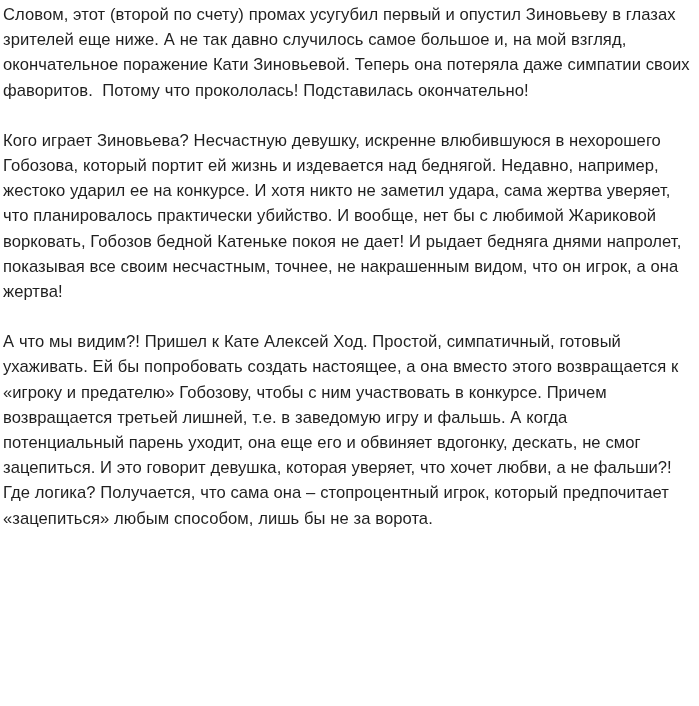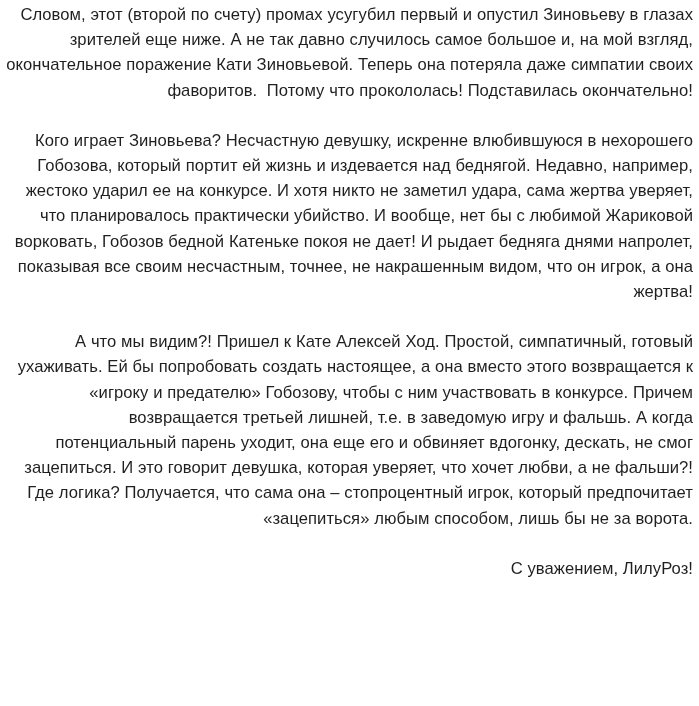--- a/index.html
+++ b/index.html
@@ -19,31 +19,30 @@
     width: 699px;
     height: 706px;
     background: #ffffff;
     padding: 2px 6px 0 3px;
   }
   .para {
     margin: 0 0 25px 0;
     font-size: 16.6px;
     line-height: 25.2px;
     color: #1f1f1f;
-    text-align: right;
+    text-align: left;
     letter-spacing: 0.05px;
     word-spacing: 0.1px;
     white-space: pre-wrap;
     -webkit-font-smoothing: antialiased;
   }
   .para:last-child {
     margin-bottom: 0;
   }
 </style>
 </head>
 <body>
 
 <div class="article">
   <p class="para">Словом, этот (второй по счету) промах усугубил первый и опустил Зиновьеву в глазах зрителей еще ниже. А не так давно случилось самое большое и, на мой взгляд, окончательное поражение Кати Зиновьевой. Теперь она потеряла даже симпатии своих фаворитов.  Потому что прокололась! Подставилась окончательно!</p>
   <p class="para">Кого играет Зиновьева? Несчастную девушку, искренне влюбившуюся в нехорошего Гобозова, который портит ей жизнь и издевается над беднягой. Недавно, например, жестоко ударил ее на конкурсе. И хотя никто не заметил удара, сама жертва уверяет, что планировалось практически убийство. И вообще, нет бы с любимой Жариковой ворковать, Гобозов бедной Катеньке покоя не дает! И рыдает бедняга днями напролет, показывая все своим несчастным, точнее, не накрашенным видом, что он игрок, а она жертва!</p>
   <p class="para">А что мы видим?! Пришел к Кате Алексей Ход. Простой, симпатичный, готовый ухаживать. Ей бы попробовать создать настоящее, а она вместо этого возвращается к «игроку и предателю» Гобозову, чтобы с ним участвовать в конкурсе. Причем возвращается третьей лишней, т.е. в заведомую игру и фальшь. А когда потенциальный парень уходит, она еще его и обвиняет вдогонку, дескать, не смог зацепиться. И это говорит девушка, которая уверяет, что хочет любви, а не фальши?! Где логика? Получается, что сама она – стопроцентный игрок, который предпочитает «зацепиться» любым способом, лишь бы не за ворота.</p>
-  <p class="para">С уважением, ЛилуРоз!</p>
 </div>
 
 </body></html>

